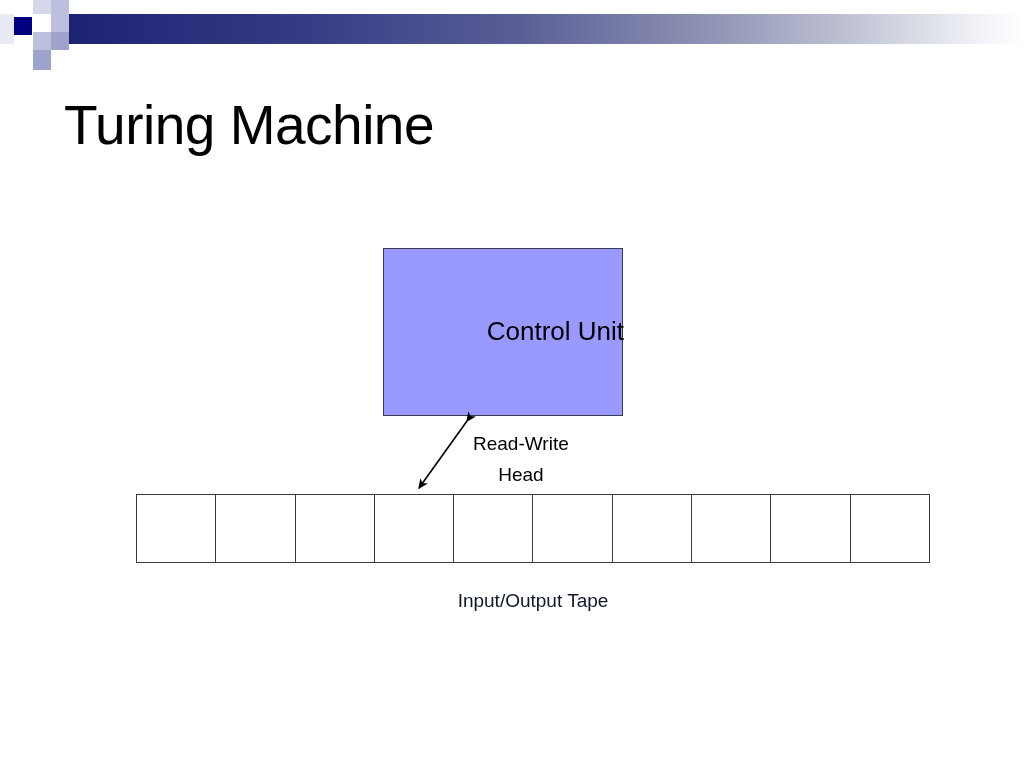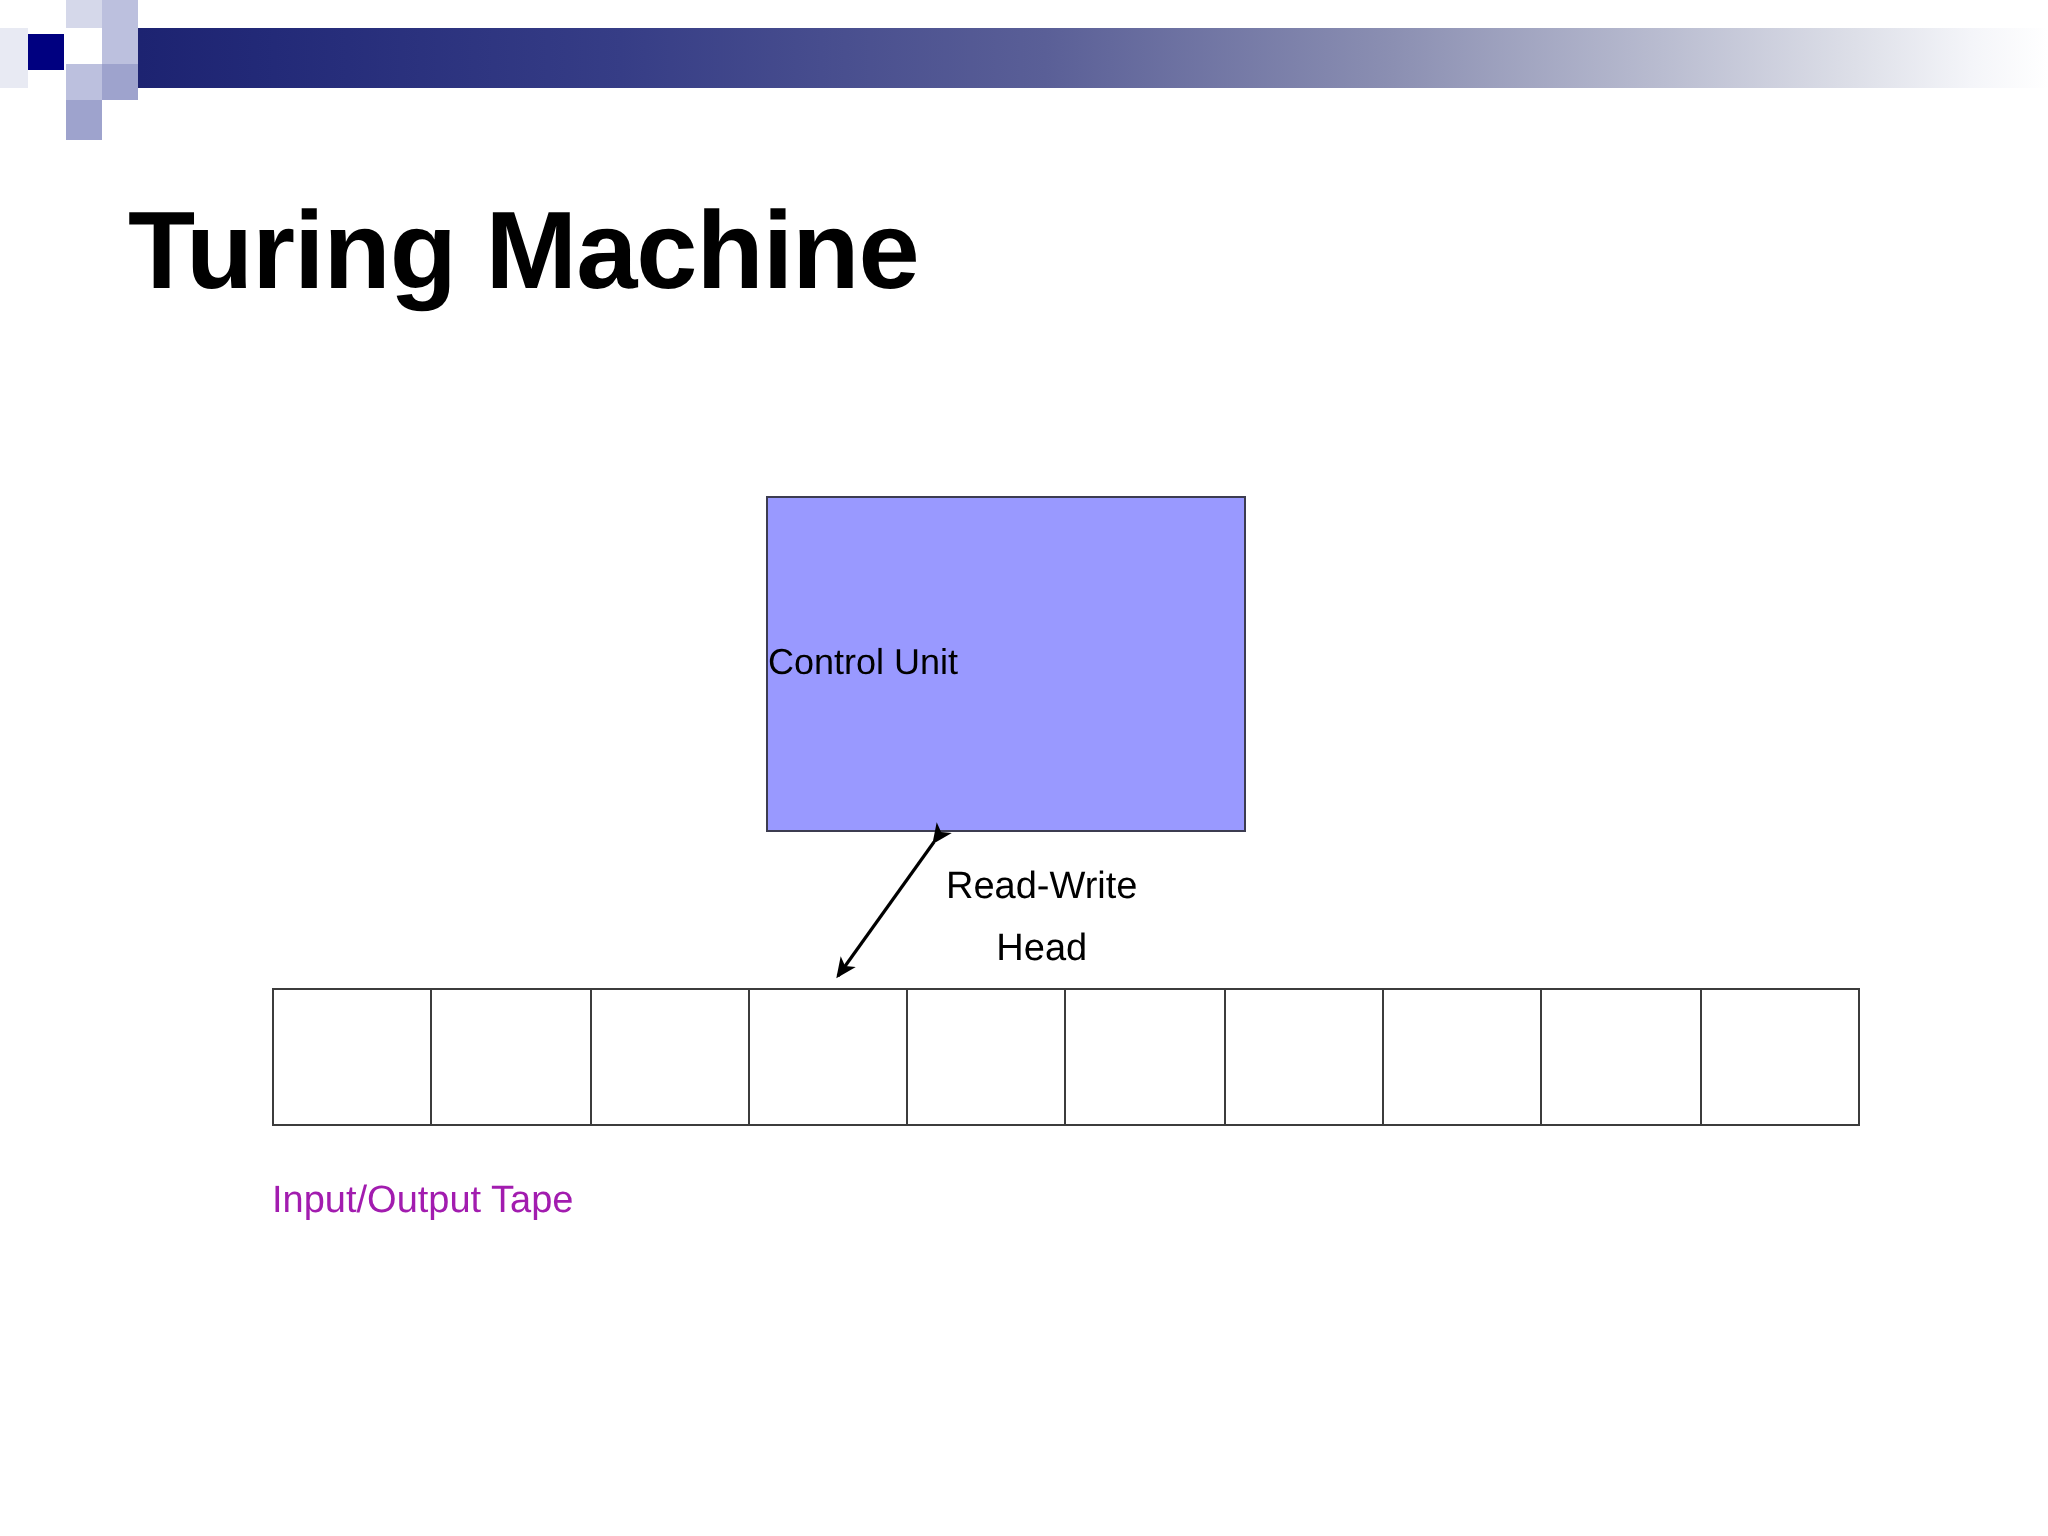--- a/index.html
+++ b/index.html
@@ -50,21 +50,21 @@
   .sq-pale      { background: #d5d8ea; }
   .sq-faint     { background: #e8eaf3; }
 
   
   #page-title {
     position: absolute;
     left: 64px;
     top: 92px;
     font-size: 55px;
     line-height: 66px;
-    font-weight: bold;
+    font-weight: normal;
     letter-spacing: -0.5px;
     white-space: nowrap;
     color: #000000;
   }
 
   
   #control-unit {
     position: absolute;
     left: 383px;
     top: 248px;
@@ -72,23 +72,23 @@
     height: 168px;
     background: #9999ff;
     border: 1px solid #3c3c50;
     box-sizing: border-box;
   }
   #control-unit-label {
     position: absolute;
     left: 0;
     top: 0;
     width: 240px;
-    text-align: left;
+    text-align: right;
     padding-top: 70px;
-    font-size: 18px;
+    font-size: 26px;
     line-height: 24px;
     color: #000000;
   }
 
   
   #head-arrow {
     position: absolute;
     left: 405px;
     top: 410px;
     width: 80px;
@@ -124,24 +124,24 @@
     border-right: 1px solid #3c3c3c;
     box-sizing: border-box;
   }
   .tape-cell:last-child { border-right: none; }
 
   #tape-label {
     position: absolute;
     left: 136px;
     top: 589px;
     width: 794px;
-    text-align: left;
+    text-align: center;
     font-size: 19px;
     line-height: 24px;
-    color: #a21caf;
+    color: #0f172a;
   }
 </style>
 </head>
 <body>
 
 <div id="slide-header">
   <div class="grad-bar"></div>
 
   <div class="sq sq-faint" style="left:0px;  top:14px; width:14px; height:30px;"></div>
   <div class="sq sq-pale" style="left:33px; top:0px;  width:18px; height:14px;"></div>

